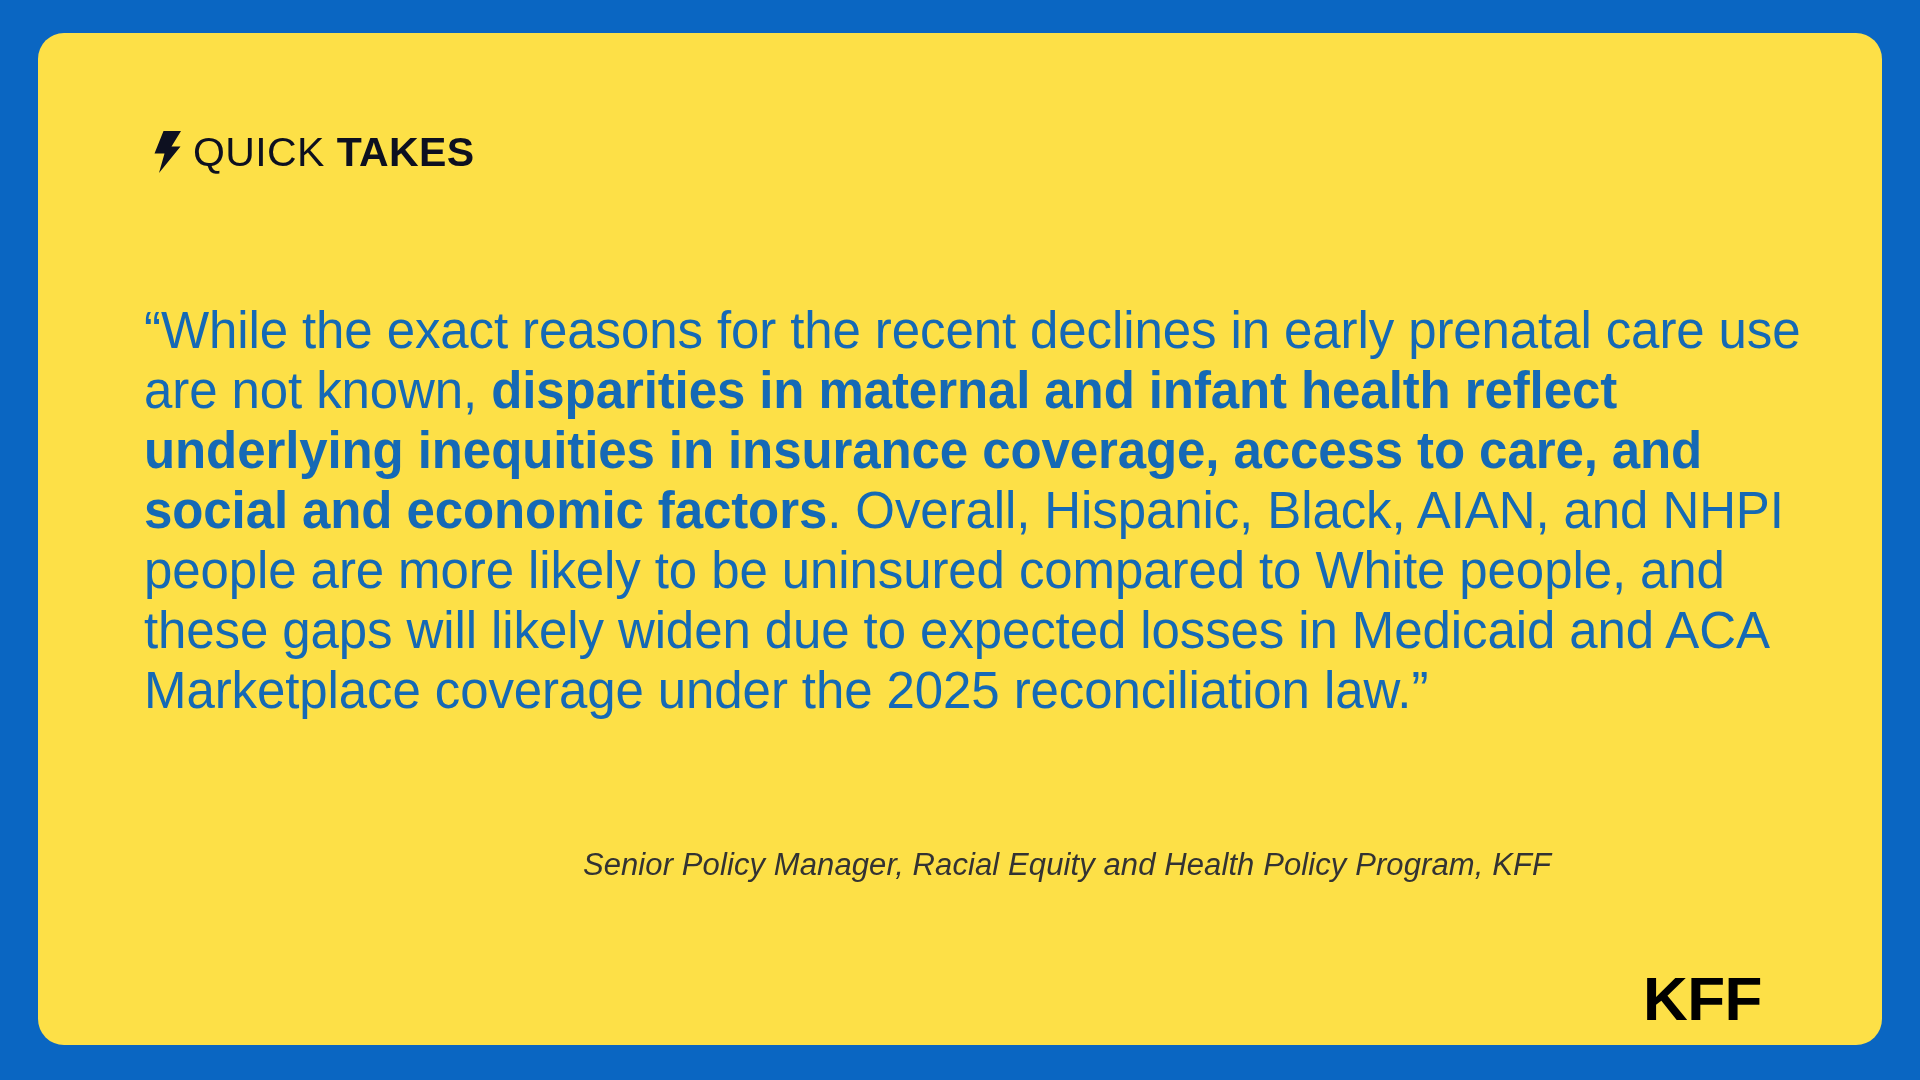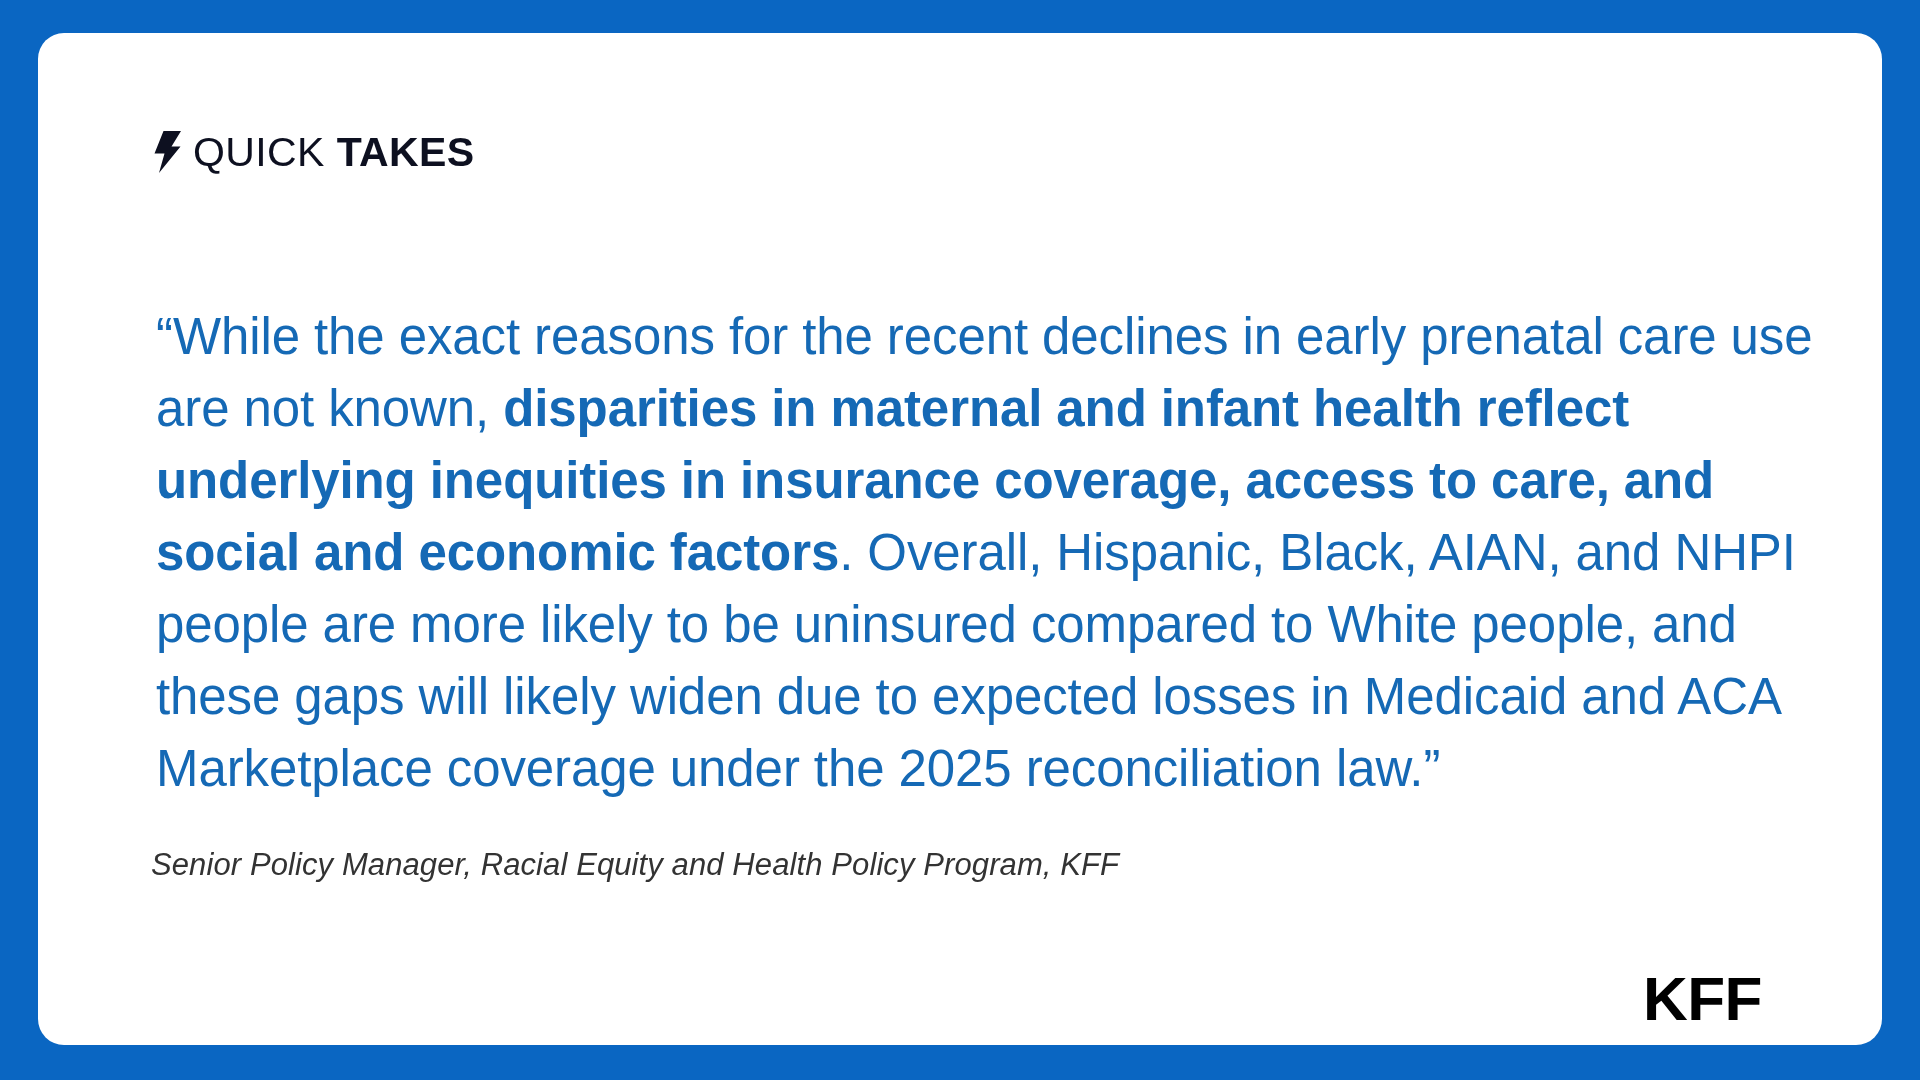--- a/index.html
+++ b/index.html
@@ -15,21 +15,21 @@
     font-family: "Liberation Sans", sans-serif;
     -webkit-font-smoothing: antialiased;
   }
 
   #quick-take-card {
     position: absolute;
     left: 38px;
     top: 33px;
     width: 1844px;
     height: 1012px;
-    background: #ffffff;
+    background: #fde047;
     border-radius: 26px;
   }
 
   
   #card-header {
     position: absolute;
     left: 113px;
     top: 98px;
     display: flex;
     align-items: center;
@@ -50,26 +50,26 @@
     letter-spacing: 0.4px;
     color: #0d1020;
     white-space: nowrap;
     font-weight: 400;
   }
   #header-label .hl-bold { font-weight: 700; }
 
   
   #quote-block {
     position: absolute;
-    left: 118px;
+    left: 106px;
     top: 268px;
     width: 1680px;
     color: #1569b5;
     font-size: 51px;
-    line-height: 72px;
+    line-height: 60px;
     font-weight: 400;
     letter-spacing: -0.1px;
     font-family: "Liberation Sans", sans-serif;
   }
   #quote-block .q-strong {
     font-weight: 700;
     color: #1569b5;
   }
 
   
@@ -86,20 +86,21 @@
     color: #333333;
     letter-spacing: 0.1px;
   }
   #attribution-title {
     font-size: 31px;
     line-height: 44px;
     font-style: italic;
     font-weight: 400;
     color: #333333;
     letter-spacing: 0.1px;
+    text-align: right;
   }
 
   
   #kff-logo {
     position: absolute;
     right: 120px;
     top: 935px;
     font-size: 62px;
     line-height: 1;
     font-weight: 700;

